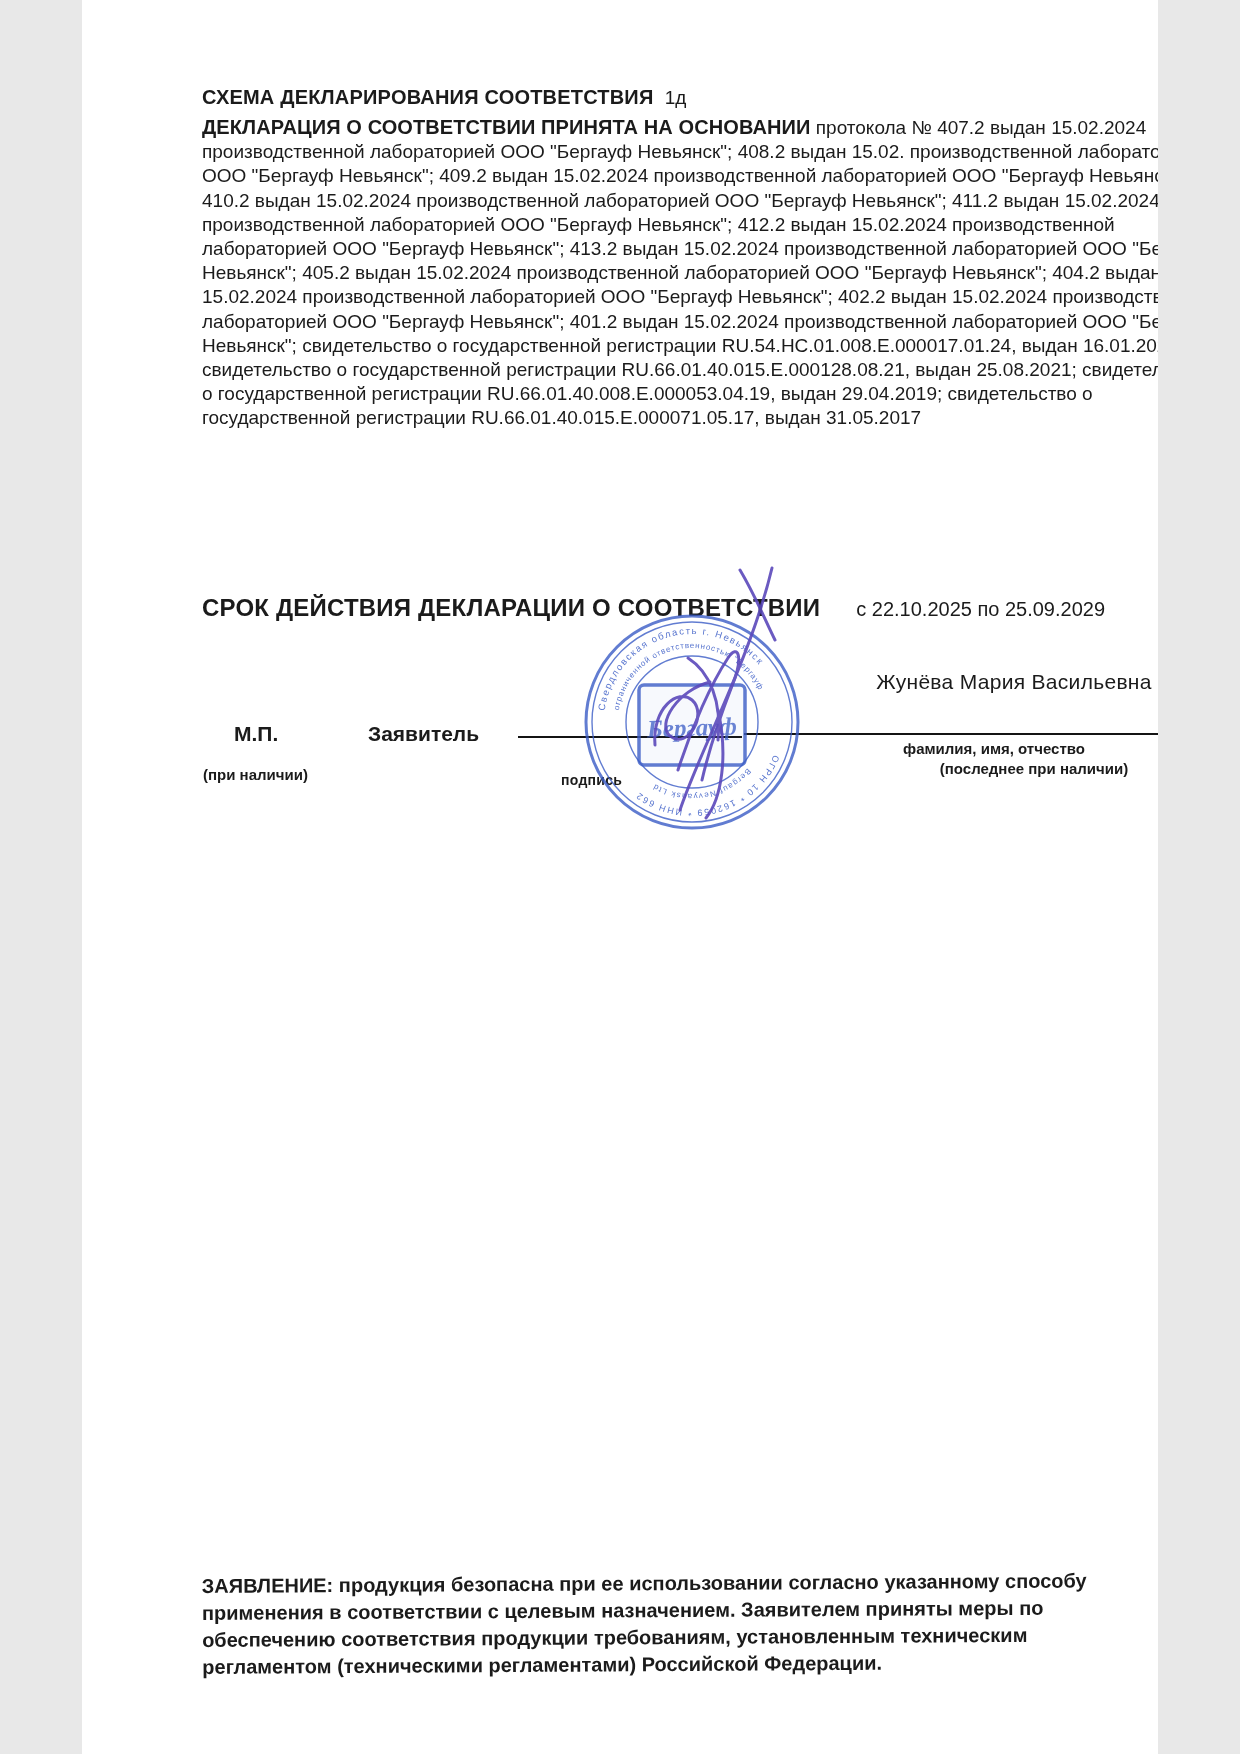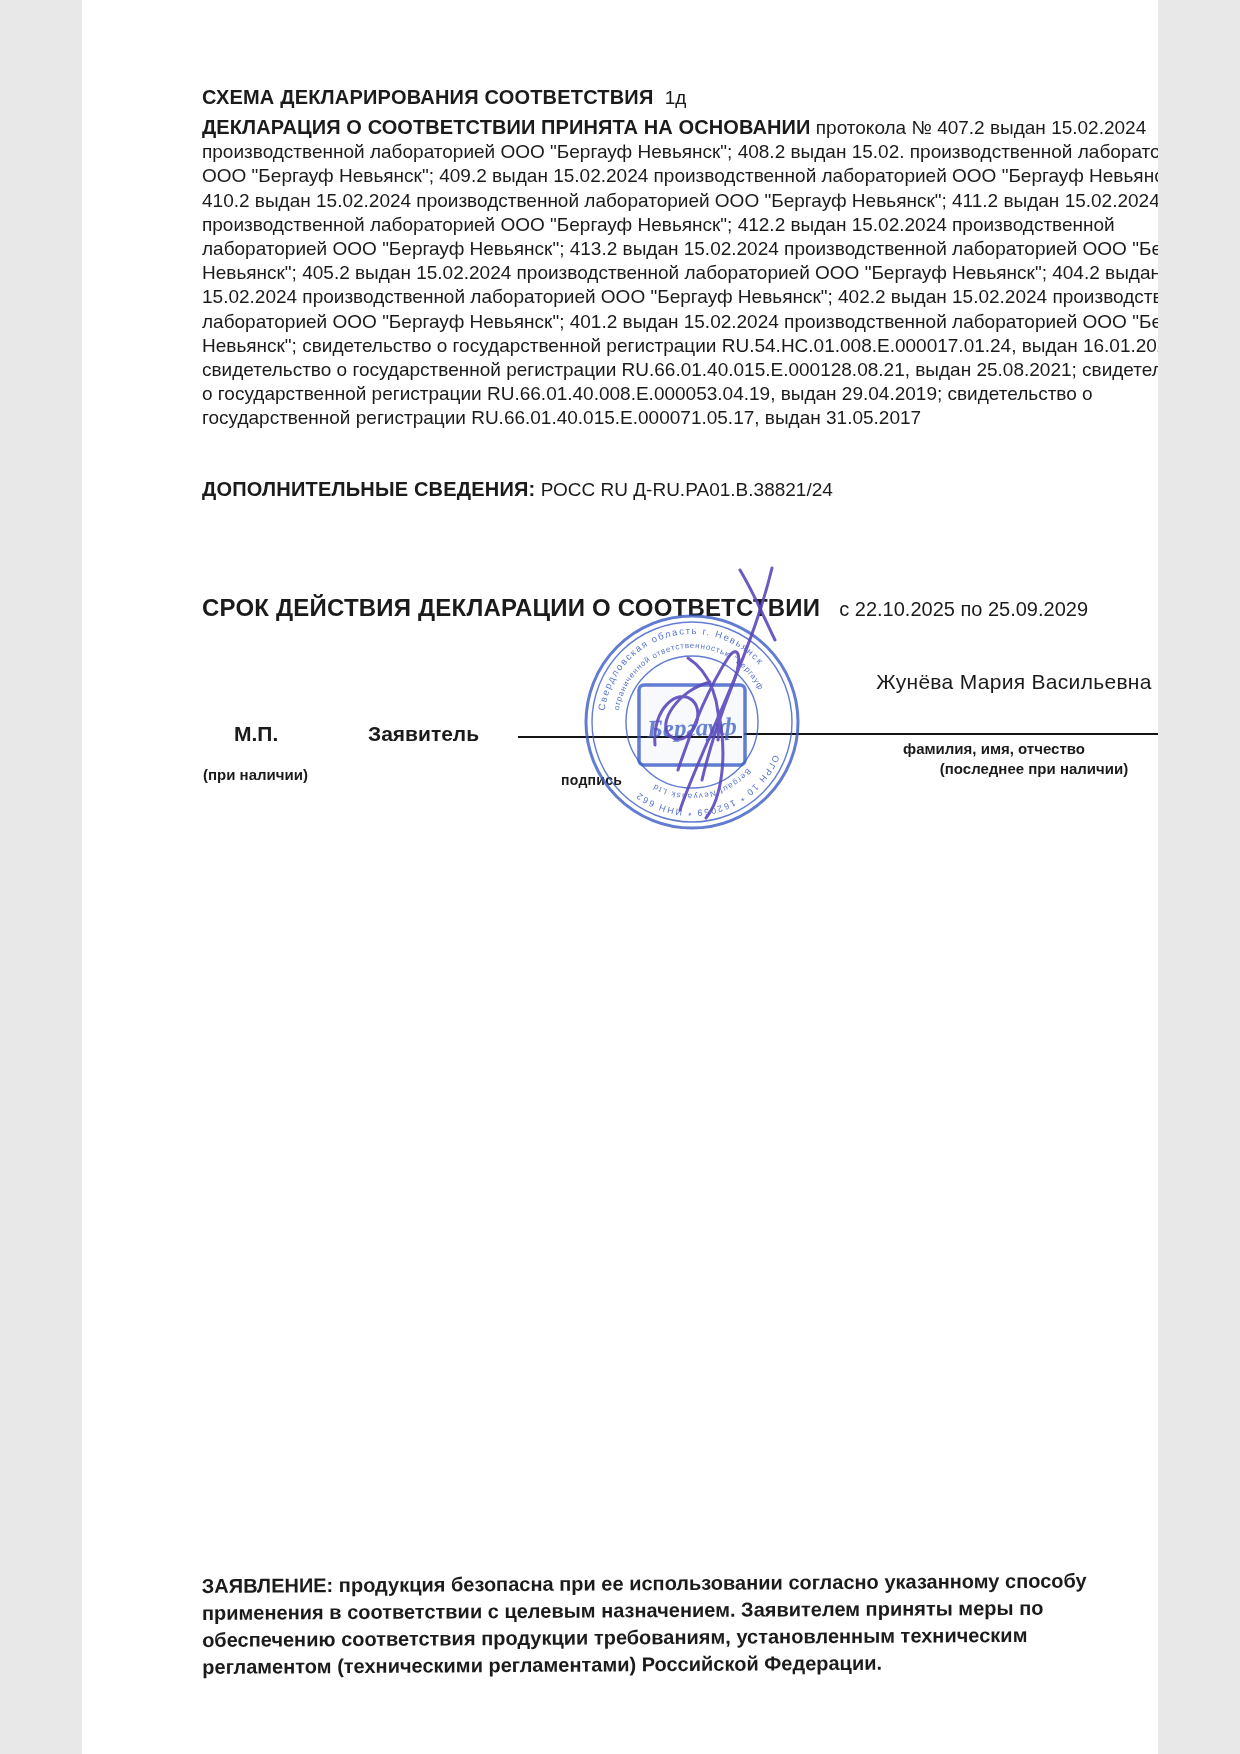--- a/index.html
+++ b/index.html
@@ -17,21 +17,21 @@
   }
   .scheme-line{margin:0 0 4px 0;font-size:20px;line-height:26px;}
   .scheme-line b{font-size:20px;letter-spacing:.2px;}
   .scheme-line .val{font-weight:400;font-size:19px;}
   .basis-par{margin:0;font-size:19px;line-height:24.2px;text-align:left;}
   .basis-par b{font-size:20px;letter-spacing:.1px;}
   .add-line{position:absolute;left:120px;top:478px;font-size:19px;}
   .add-line b{font-size:20px;letter-spacing:.2px;}
   .validity-line{position:absolute;left:120px;top:594px;font-size:20px;}
   .validity-line b{font-size:24px;letter-spacing:.2px;}
-  .validity-line .val{font-weight:400;margin-left:19px;}
+  .validity-line .val{font-weight:400;margin-left:36px;}
   .mp{position:absolute;left:152px;top:722px;font-weight:700;font-size:21px;}
   .mp-sub{position:absolute;left:121px;top:766px;font-weight:700;font-size:15px;}
   .applicant{position:absolute;left:286px;top:722px;font-weight:700;font-size:21px;}
   .sig-line{position:absolute;left:436px;top:736px;width:224px;height:2px;background:#141414;}
   .sig-caption{position:absolute;left:479px;top:772px;font-weight:700;font-size:14px;letter-spacing:.3px;}
   .fio-line{position:absolute;left:662px;top:733px;width:478px;height:2px;background:#141414;}
   .fio-name{position:absolute;left:702px;top:670px;width:460px;text-align:center;font-size:21px;letter-spacing:.3px;}
   .fio-cap1{position:absolute;left:682px;top:740px;width:460px;text-align:center;font-weight:700;font-size:15px;}
   .fio-cap2{position:absolute;left:722px;top:760px;width:460px;text-align:center;font-weight:700;font-size:15px;}
   .statement{
@@ -49,23 +49,20 @@
 
   <div class="top-block">
     <p class="scheme-line"><b>СХЕМА ДЕКЛАРИРОВАНИЯ СООТВЕТСТВИЯ</b>&nbsp;
       <span class="val">1д</span>
     </p>
     <p class="basis-par"><b>ДЕКЛАРАЦИЯ О СООТВЕТСТВИИ ПРИНЯТА НА ОСНОВАНИИ</b>
       <span>протокола № 407.2 выдан 15.02.2024  производственной лабораторией ООО "Бергауф Невьянск"; 408.2 выдан 15.02. производственной лабораторией ООО "Бергауф Невьянск"; 409.2 выдан 15.02.2024  производственной лабораторией ООО "Бергауф Невьянск"; 410.2 выдан 15.02.2024  производственной лабораторией ООО "Бергауф Невьянск"; 411.2 выдан 15.02.2024  производственной лабораторией ООО "Бергауф Невьянск"; 412.2 выдан 15.02.2024  производственной лабораторией ООО "Бергауф Невьянск"; 413.2 выдан 15.02.2024 производственной лабораторией ООО "Бергауф Невьянск"; 405.2 выдан 15.02.2024  производственной лабораторией ООО "Бергауф Невьянск"; 404.2 выдан 15.02.2024  производственной лабораторией ООО "Бергауф Невьянск"; 402.2 выдан 15.02.2024  производственной лабораторией ООО "Бергауф Невьянск"; 401.2 выдан 15.02.2024  производственной лабораторией ООО "Бергауф Невьянск"; свидетельство о государственной регистрации RU.54.НС.01.008.Е.000017.01.24, выдан 16.01.2024; свидетельство о государственной регистрации RU.66.01.40.015.Е.000128.08.21, выдан 25.08.2021; свидетельство о государственной регистрации RU.66.01.40.008.Е.000053.04.19, выдан 29.04.2019; свидетельство о государственной регистрации RU.66.01.40.015.Е.000071.05.17, выдан 31.05.2017</span>
     </p>
   </div>
 
-  <div class="add-line"><b>ДОПОЛНИТЕЛЬНЫЕ СВЕДЕНИЯ:</b>
-    <span>РОСС RU Д-RU.РА01.В.38821/24</span>
-  </div>
 
   <div class="validity-line"><b>СРОК ДЕЙСТВИЯ ДЕКЛАРАЦИИ О СООТВЕТСТВИИ</b><span class="val">с 22.10.2025 по 25.09.2029</span>
   </div>
 
   <div class="mp">М.П.</div>
   <div class="mp-sub">(при наличии)</div>
   <div class="applicant">Заявитель</div>
 
   <div class="sig-line"></div>
   <div class="sig-caption">подпись</div>

